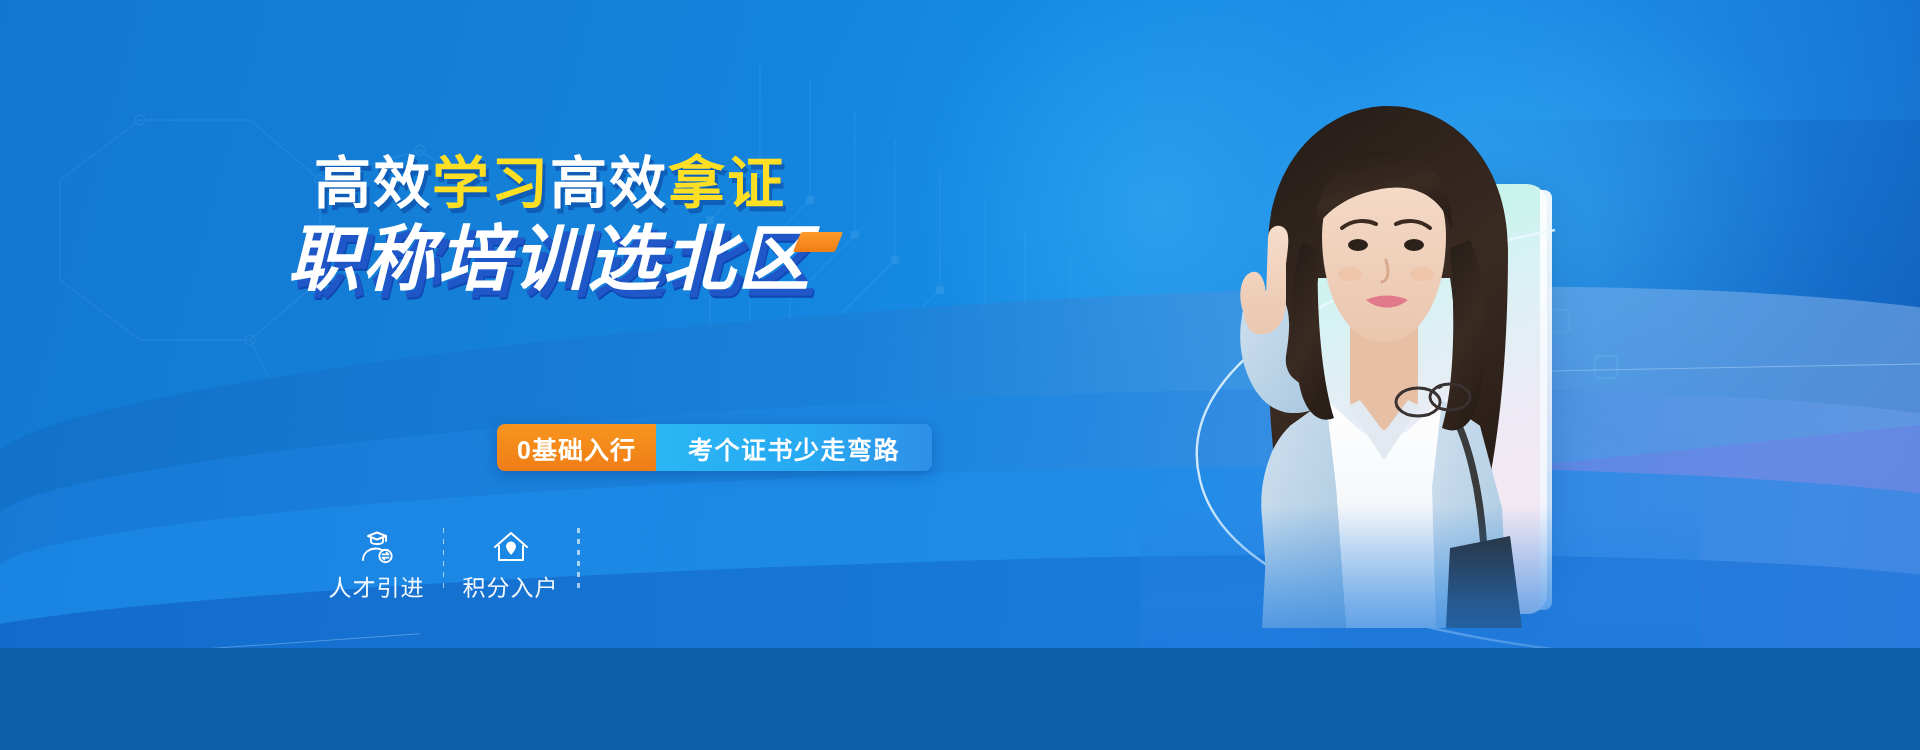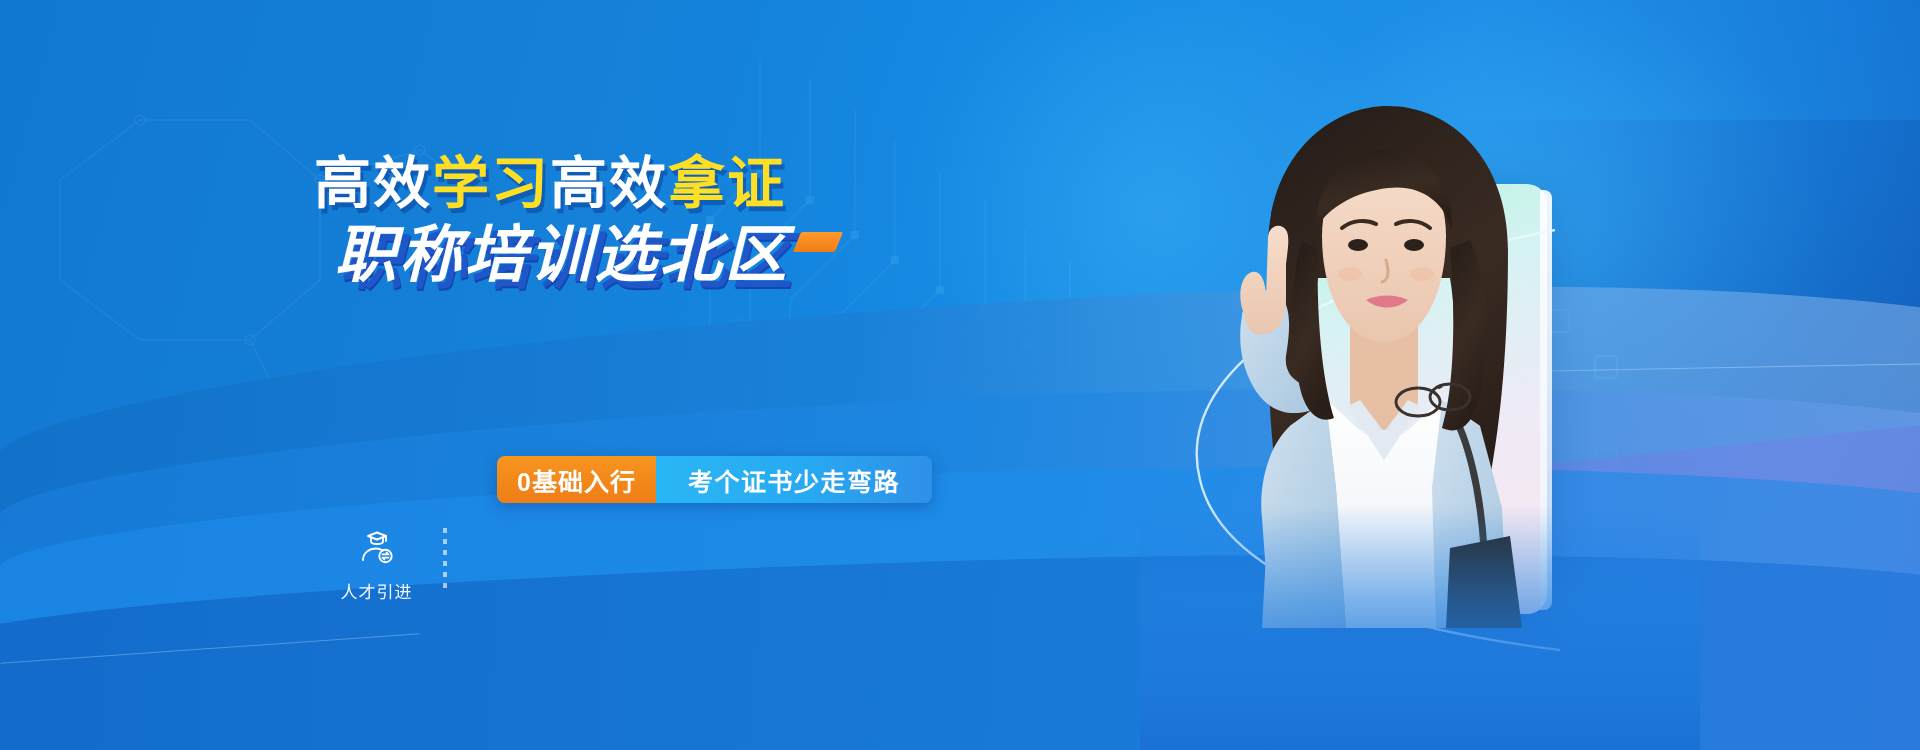--- a/index.html
+++ b/index.html
@@ -1,20 +1,20 @@
 <!DOCTYPE html>
 <html lang="zh-CN"><head>
 <meta charset="utf-8">
 <style>
   html,body{margin:0;padding:0;background:#0f5fa8;}
   body{font-family:"Liberation Sans","DejaVu Sans",sans-serif;}
 
   .banner{
     position:relative;
-    width:1920px;height:750px;
+    width:1920px;height:648px;
     overflow:hidden;
     background:linear-gradient(105deg,#1178d2 0%,#1580d8 28%,#1389e4 52%,#1b8ce6 70%,#1477d6 88%,#1568c4 100%);
   }
 
   
   .bg-layer{position:absolute;inset:0;pointer-events:none;}
 
   .glow-right{
     position:absolute;right:-120px;top:-180px;width:900px;height:760px;
     background:radial-gradient(ellipse at 45% 55%, rgba(70,190,255,.55) 0%, rgba(40,150,235,.26) 42%, rgba(20,110,200,0) 72%);
@@ -90,40 +90,39 @@
     line-height:1;
     white-space:nowrap;
     text-shadow:3px 5px 0 rgba(12,74,165,.65);
   }
   .headline .w{color:#ffffff;}
   .headline .y{color:#ffdf23;}
 
   .maintitle{
     position:absolute;left:0;top:222px;width:1100px;
     text-align:center;
-    font-size:62px;font-weight:bold;
+    font-size:72px;font-weight:bold;
     letter-spacing:3px;line-height:1.05;
     color:#ffffff;
     font-style:italic;
     white-space:nowrap;
     text-shadow:
        6px 7px 0 #1f57c8,
        7px 9px 0 rgba(16,60,170,.85);
-    padding-left: 12px;
   }
   .accent-bar{
     position:absolute;left:797px;top:232px;width:42px;height:20px;
     background:linear-gradient(180deg,#ff9b2a,#f07c16);
     transform:skewX(-22deg);
     border-radius:2px;
   }
 
   
   .badge{
-    position:absolute;left:497px;top:456px;
+    position:absolute;left:497px;top:424px;
     display:flex;align-items:stretch;height:47px;
     border-radius:8px;overflow:hidden;
     box-shadow:0 4px 14px rgba(8,52,130,.35);
   }
   .badge-left{
     background:linear-gradient(180deg,#f7951f 0%,#ef7d16 100%);
     color:#ffffff;font-size:25px;font-weight:bold;letter-spacing:1px;
     display:flex;align-items:center;padding:0 20px;
   }
   .badge-right{
@@ -136,21 +135,21 @@
   .features{
     position:absolute;left:310px;top:525px;
     display:flex;align-items:flex-start;
   }
   .feature{
     width:133px;
     display:flex;flex-direction:column;align-items:center;
     color:#ffffff;
   }
   .feature .ficon{height:44px;display:flex;align-items:center;justify-content:center;}
-  .feature .flabel{margin-top:9px;font-size:17px;letter-spacing:1px;color:#f2f8ff;text-align:right;}
+  .feature .flabel{font-size:23px;letter-spacing:1px;color:#f2f8ff;text-align:right;}
   .divider{
     width:1px;height:62px;margin-top:3px;
     background:repeating-linear-gradient(180deg, rgba(255,255,255,.62) 0 5px, rgba(255,255,255,0) 5px 11px);
   }
 
   
   .card{
     position:absolute;left:1310px;top:184px;width:237px;height:430px;
     border-radius:20px;
     background:linear-gradient(160deg,#b6f5e0 0%,#d8f2f4 30%,#efeaf5 60%,#f7e6ef 100%);
@@ -376,20 +375,30 @@
             <path d="M6,33 C6,26 12,21.5 19,21.5 C21.5,21.5 23.7,22.1 25.5,23.2"></path>
             <circle cx="28.5" cy="29" r="6.2"></circle>
             <path d="M25.5,27.4 L31.5,27.4 M31.5,27.4 L29.6,25.6 M31.5,30.6 L25.5,30.6 M25.5,30.6 L27.4,32.4"></path>
           </svg>
         </div>
         <div class="flabel">人才引进</div>
       </div>
 
       <div class="divider"></div>
 
+      <div class="feature">
+        <div class="ficon">
+          <svg width="40" height="40" viewBox="0 0 40 40" fill="none" stroke="#ffffff" stroke-width="2" stroke-linecap="round" stroke-linejoin="round">
+            <path d="M4,20 L20,6 L36,20"></path>
+            <path d="M8,19 L8,33 L32,33 L32,19"></path>
+            <path d="M20,14.5 C22.7,14.5 24.9,16.7 24.9,19.4 C24.9,22.6 20,28 20,28 C20,28 15.1,22.6 15.1,19.4 C15.1,16.7 17.3,14.5 20,14.5 Z" fill="#ffffff" stroke="none"></path>
+          </svg>
+        </div>
+        <div class="flabel">积分入户</div>
+      </div>
 
       <div class="divider"></div>
 
 
       <div class="divider"></div>
 
 
       <div class="divider"></div>
 
 

